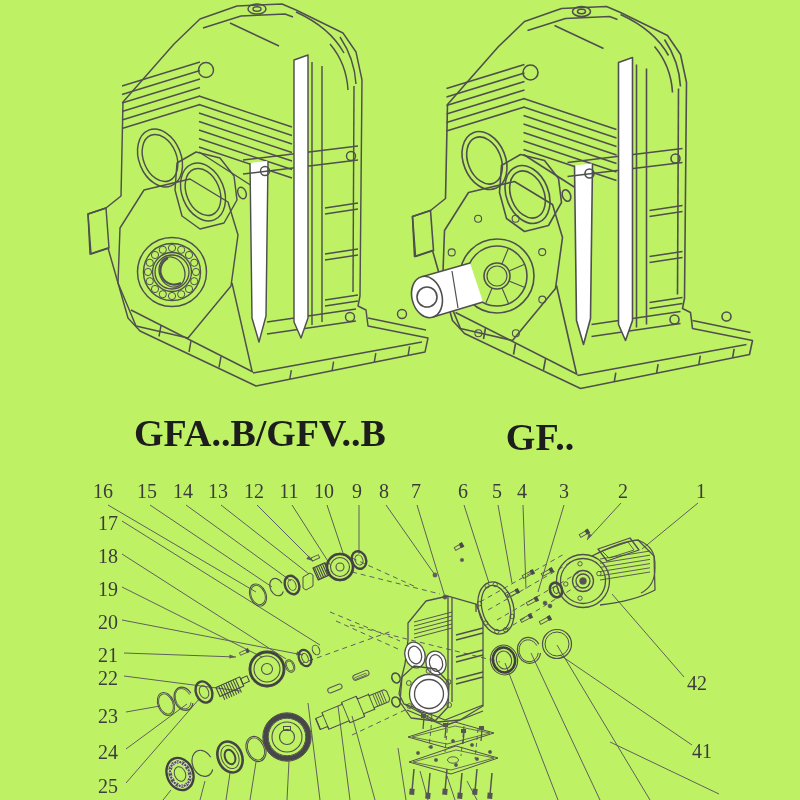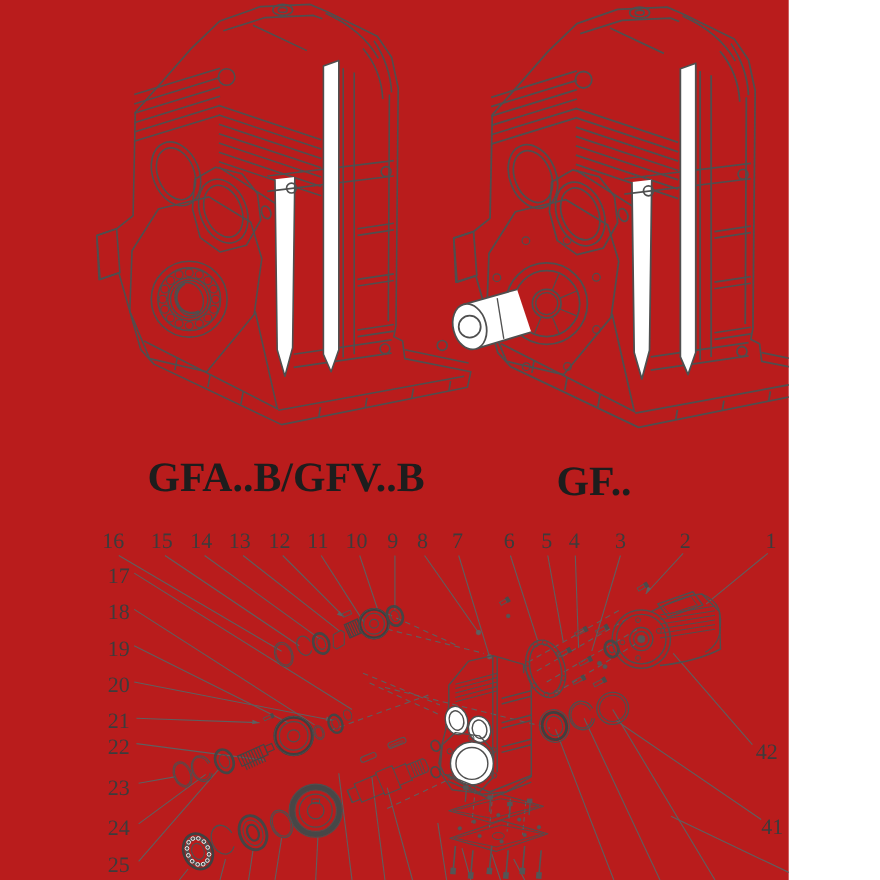--- a/index.html
+++ b/index.html
@@ -1,14 +1,14 @@
 <!DOCTYPE html>
 <html><head><meta charset="utf-8"><style>
 html,body{margin:0;padding:0;background:#ffffff;}
-#c{position:relative;width:717px;height:800px;background:#b91c1c;overflow:hidden;}
+#c{position:relative;width:800px;height:800px;background:#bef264;overflow:hidden;}
 text{font-family:"Liberation Serif",serif;}
 </style></head><body>
 <div id="c">
 <svg width="800" height="800" viewBox="0 0 800 800" style="filter:blur(0.35px)">
 <g transform="translate(0,0)" stroke-linejoin="round">
 <path d="M174.0,44.0 L200.0,19.0 L237.0,6.0 L282.0,4.0 L296.0,10.0 L343.0,33.0 L356.0,52.0 L362.0,80.0 L360.0,296.0 L358.0,306.0 L366.0,310.0 L368.0,326.0 L428.0,338.0 L425.0,352.0 L256.0,386.0 L140.0,331.0 L128.0,318.0 L118.0,283.0 L108.0,248.0 L90.0,254.0 L88.0,214.0 L106.0,208.0 L121.0,196.0 L123.0,102.0 Z" fill="none" stroke="#4f4f4f" stroke-width="1.45" stroke-linejoin="round"></path>
 <ellipse cx="257.0" cy="9.0" rx="9.00" ry="5.00" transform="rotate(0 257.0 9.0)" fill="none" stroke="#4f4f4f" stroke-width="1.45"></ellipse>
 <ellipse cx="257.0" cy="9.0" rx="4.00" ry="2.20" transform="rotate(0 257.0 9.0)" fill="none" stroke="#4f4f4f" stroke-width="1.45"></ellipse>
 <path d="M203,28 L241,16 L285,14 L293,17" fill="none" stroke="#4f4f4f" stroke-width="1.45" stroke-linejoin="round"></path>
 <path d="M340,37 C350,52 355,66 356,84" fill="none" stroke="#4f4f4f" stroke-width="1.45" stroke-linejoin="round"></path>

